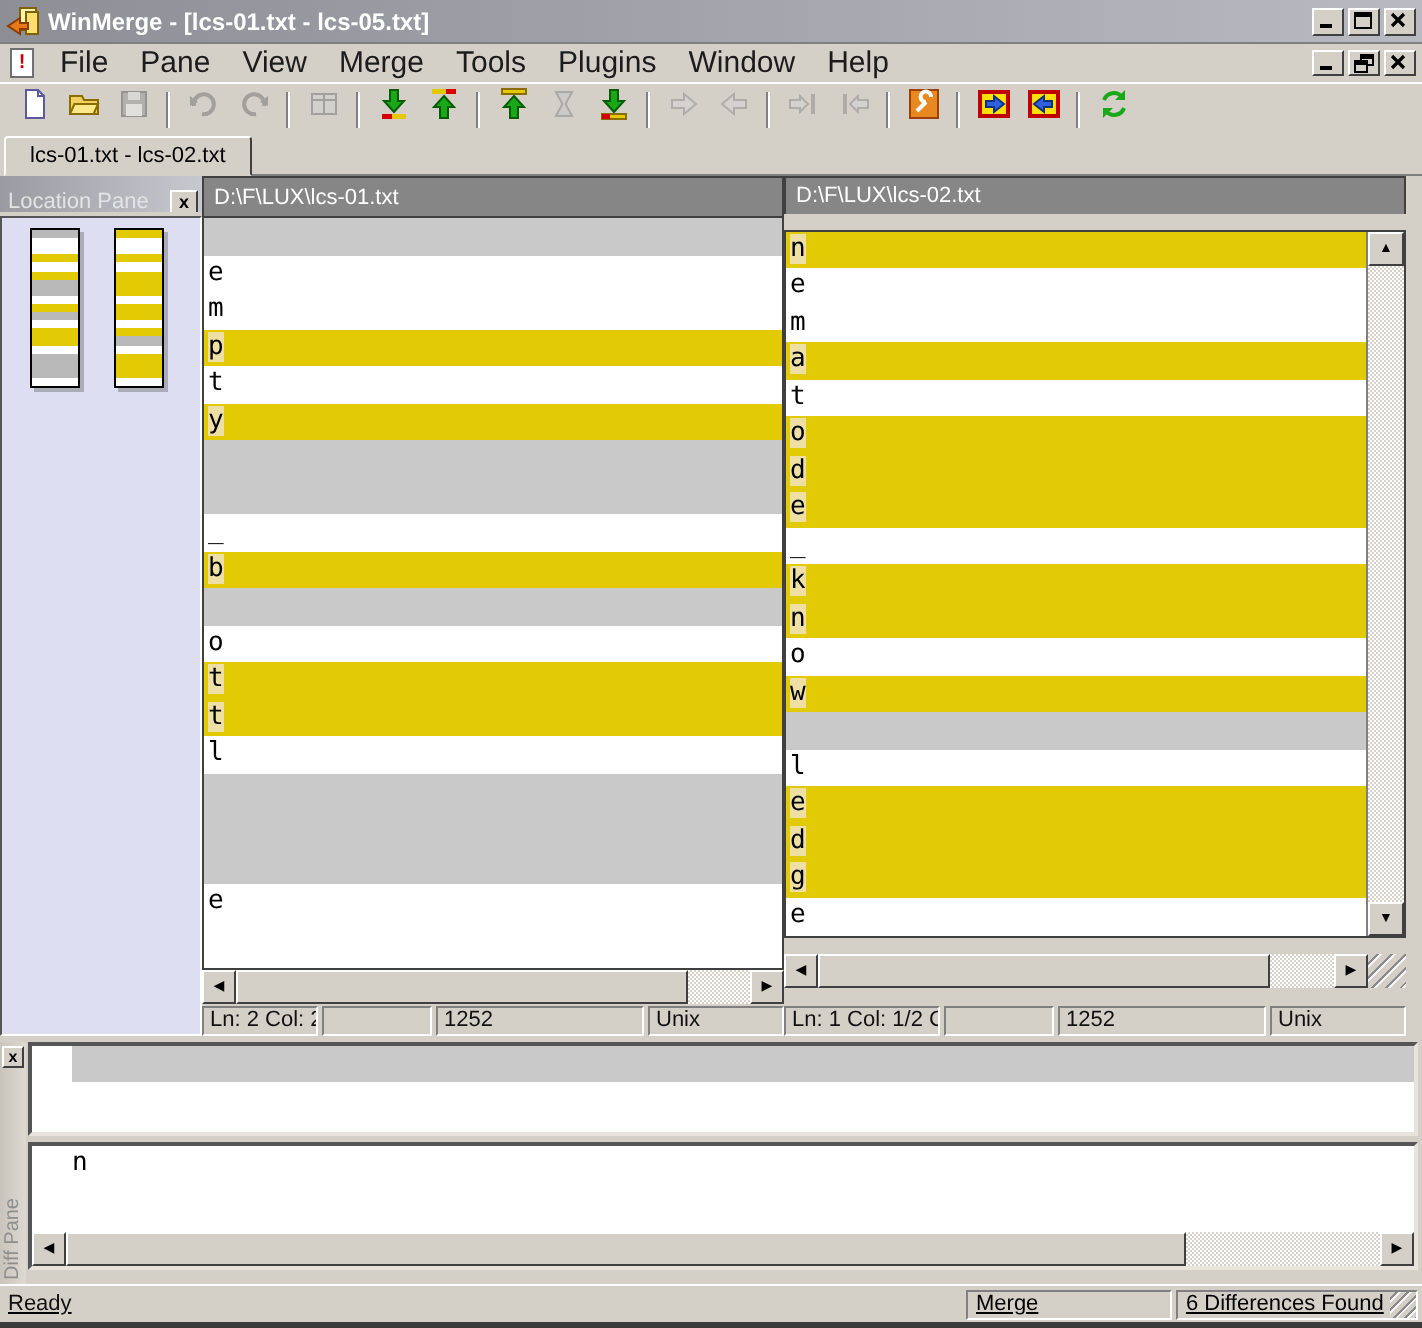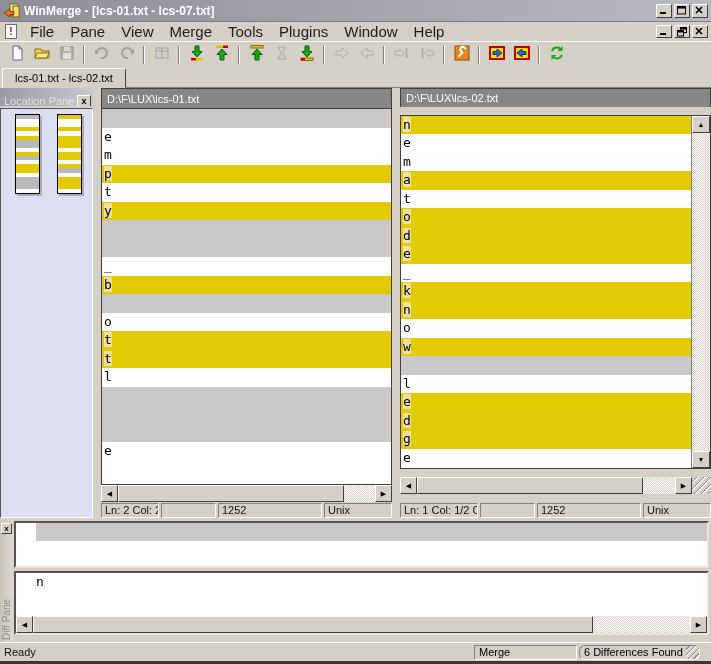--- a/index.html
+++ b/index.html
@@ -45,21 +45,21 @@
   .loc-caption { height:18px; background:linear-gradient(to right,#9a9aa2,#c8c8d0); color:#e4e4e4; font-size:11px; display:flex; align-items:center; padding:8px 2px 0 4px; white-space:nowrap; overflow:hidden; }
   .loc-close { margin-left:auto; width:14px; height:13px; background:#d4d0c8; border:1px solid; border-color:#fff #404040 #404040 #fff; font-size:9px; font-weight:bold; line-height:11px; text-align:center; color:#000; flex:0 0 auto; }
   .loc-body { flex:1; margin-top:2px; background:#dedef2; border:1px solid; border-color:#555 #fff #fff #555; position:relative; }
   .mm-bar { position:absolute; top:5px; width:25px; height:80px; border:1px solid #000; display:flex; flex-direction:column; background:#fff; box-shadow:2px 2px 0 rgba(80,80,80,.35); }
   .mm-bar.b0 { left:14px; } .mm-bar.b1 { left:56px; }
   .mm-stripe { flex:1; }
   .mm-stripe.same { background:#fff; }
   .mm-stripe.diff { background:var(--diff); }
   .mm-stripe.gap { background:#b9b9b9; }
 
-  .pane-col { display:flex; flex-direction:column; margin-left:8px; }
+  .pane-col { display:flex; flex-direction:column; margin-left:0; }
   .pane-col.left { width:291px; }
   .pane-col.right { width:311px;gap:8px; }
   .pane-header { height:20px; background:#868686; color:#fff; font-size:11px; display:flex; align-items:center; padding:0 5px; border:1px solid #404040; border-bottom:none; white-space:nowrap; overflow:hidden; }
   .pane-body { height:377px; display:flex; border:1px solid #404040; background:#fff; }
   .pane-content { flex:1; overflow:hidden; }
   .row { height:18.5px; font-family:"DejaVu Sans Mono", monospace; font-size:13px; line-height:18.5px; padding-left:2px; white-space:pre; color:#000; }
   .row.diff { background:var(--diff); }
   .row.gap { background:var(--gap); }
   .row.diff .cell { background:var(--diffchar); }
 
@@ -86,41 +86,41 @@
   .dock-label { writing-mode:vertical-rl; transform:rotate(180deg); font-size:10px; color:#8e8e8e; margin-top:auto; margin-bottom:2px; white-space:nowrap; }
   .dock-boxes { flex:1; display:flex; flex-direction:column; gap:3px; padding:0 2px 4px 1px; }
   .dock-box { background:#fff; border:2px solid; border-color:#555 #e8e4dc #e8e4dc #555; }
   .dock-box.top { height:47px; }
   .gapline { height:18px; margin-left:20px; background:var(--gap); }
   .dock-box.bottom { height:64px; display:flex; flex-direction:column; }
   .dock-line { font-family:"DejaVu Sans Mono", monospace; font-size:13px; line-height:18px; height:18px; padding-left:20px; color:#000; }
   .dock-box.bottom .hscroll-row { margin-top:auto; }
 
   
-  .statusbar { height:19px; display:flex; align-items:stretch; gap:2px; padding:2px 11px 1px 2px; border-top:1px solid #fff; }
+  .statusbar { height:19px; display:flex; align-items:stretch; gap:2px; padding:2px 2px 1px 2px; border-top:1px solid #fff;text-decoration:underline; }
   .status-ready { flex:1; font-size:11px; line-height:14px; color:#111; padding-left:2px; }
   .sseg { border:1px solid; border-color:#808080 #fff #fff #808080; background:#d4d0c8; font-size:11px; line-height:13px; padding:0 4px; white-space:nowrap; }
   .sseg.merge { width:103px; }
-  .sseg.diffs { width:121px; position:relative;border-radius:6px; }
+  .sseg.diffs { width:121px; position:relative; }
   .grip { position:absolute; right:0; bottom:0; width:13px; height:13px;
           background-image:repeating-linear-gradient(135deg,transparent 0 2px,#8a8a8a 2px 3px,#f4f4f4 3px 4px); }
   .bottom-edge { height:3px; background:#3a3a3a; }
 </style>
 </head>
 <body style="--diff: #e2ca05; --diffchar: #eedfa4; --gap: #c9c9c9;">
 
 <div class="titlebar">
   <span class="app-icon">
     <svg width="17" height="16" viewBox="0 0 17 16">
       <rect x="7" y="1" width="8" height="11" fill="#fff3b0" stroke="#806000"></rect>
       <rect x="10" y="3" width="6" height="11" fill="#ffe070" stroke="#806000"></rect>
       <path d="M1 10l6-4v2.5h4v3H7V14z" fill="#e87818" stroke="#8a3c00"></path>
     </svg>
   </span>
-  <span class="title-text">WinMerge - [lcs-01.txt - lcs-07.txt]</span>
+  <span class="title-text">WinMerge - [lcs-01.txt - lcs-05.txt]</span>
   <span class="winbtns">
     <span class="winbtn">
         <svg width="10" height="9">
           <rect x="1" y="6" width="6" height="2" fill="#000"></rect>
         </svg>
       </span>
     <span class="winbtn">
         <svg width="10" height="9">
           <rect x="0.5" y="0.5" width="8" height="7.5" fill="none" stroke="#000"></rect>
           <rect x="0.5" y="0.5" width="8" height="2" fill="#000"></rect>

